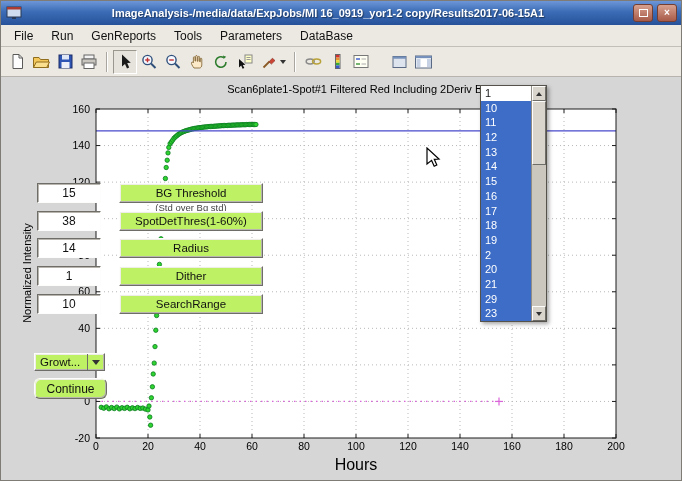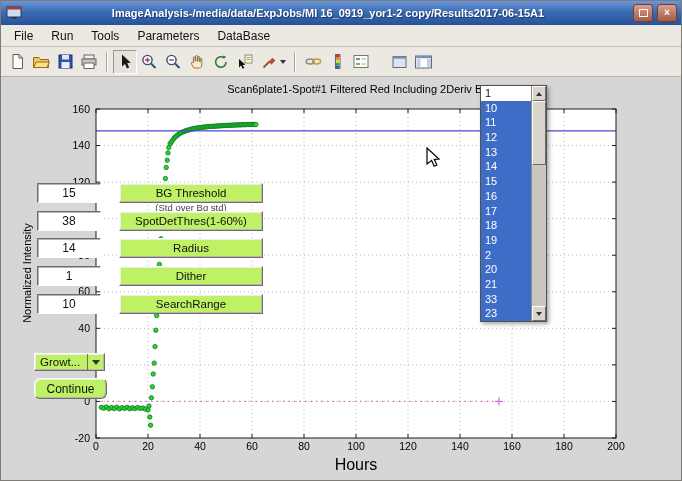--- a/index.html
+++ b/index.html
@@ -80,20 +80,21 @@
         <span class="max-glyph"></span>
       </span>
     <span class="win-btn">
         <span>×</span>
       </span>
   </div>
 
   <div class="menubar">
     <span class="menu-item">File</span>
     <span class="menu-item">Run</span>
+    <span class="menu-item">GenReports</span>
     <span class="menu-item">Tools</span>
     <span class="menu-item">Parameters</span>
     <span class="menu-item">DataBase</span>
   </div>
 
   <div class="toolbar">
     <span class="tool">
         <svg width="17" height="17" viewBox="0 0 17 17">
           <path d="M4 1.5h6l3.5 3.5v10.5H4z" fill="#fdfdfd" stroke="#5a5a5a"></path>
           <path d="M10 1.5v3.5h3.5" fill="none" stroke="#5a5a5a"></path>
@@ -446,21 +447,21 @@
           <div class="dd-item sel">13</div>
           <div class="dd-item sel">14</div>
           <div class="dd-item sel">15</div>
           <div class="dd-item sel">16</div>
           <div class="dd-item sel">17</div>
           <div class="dd-item sel">18</div>
           <div class="dd-item sel">19</div>
           <div class="dd-item sel">2</div>
           <div class="dd-item sel">20</div>
           <div class="dd-item sel">21</div>
-          <div class="dd-item sel">33</div>
+          <div class="dd-item sel">29</div>
           <div class="dd-item sel">23</div>
         </div>
       <div class="dd-scroll">
         <div class="dd-arrow up">
             <span class="tri-up"></span>
           </div>
         <div class="dd-thumb"></div>
         <div class="dd-arrow down">
             <span class="tri-down"></span>
           </div>

